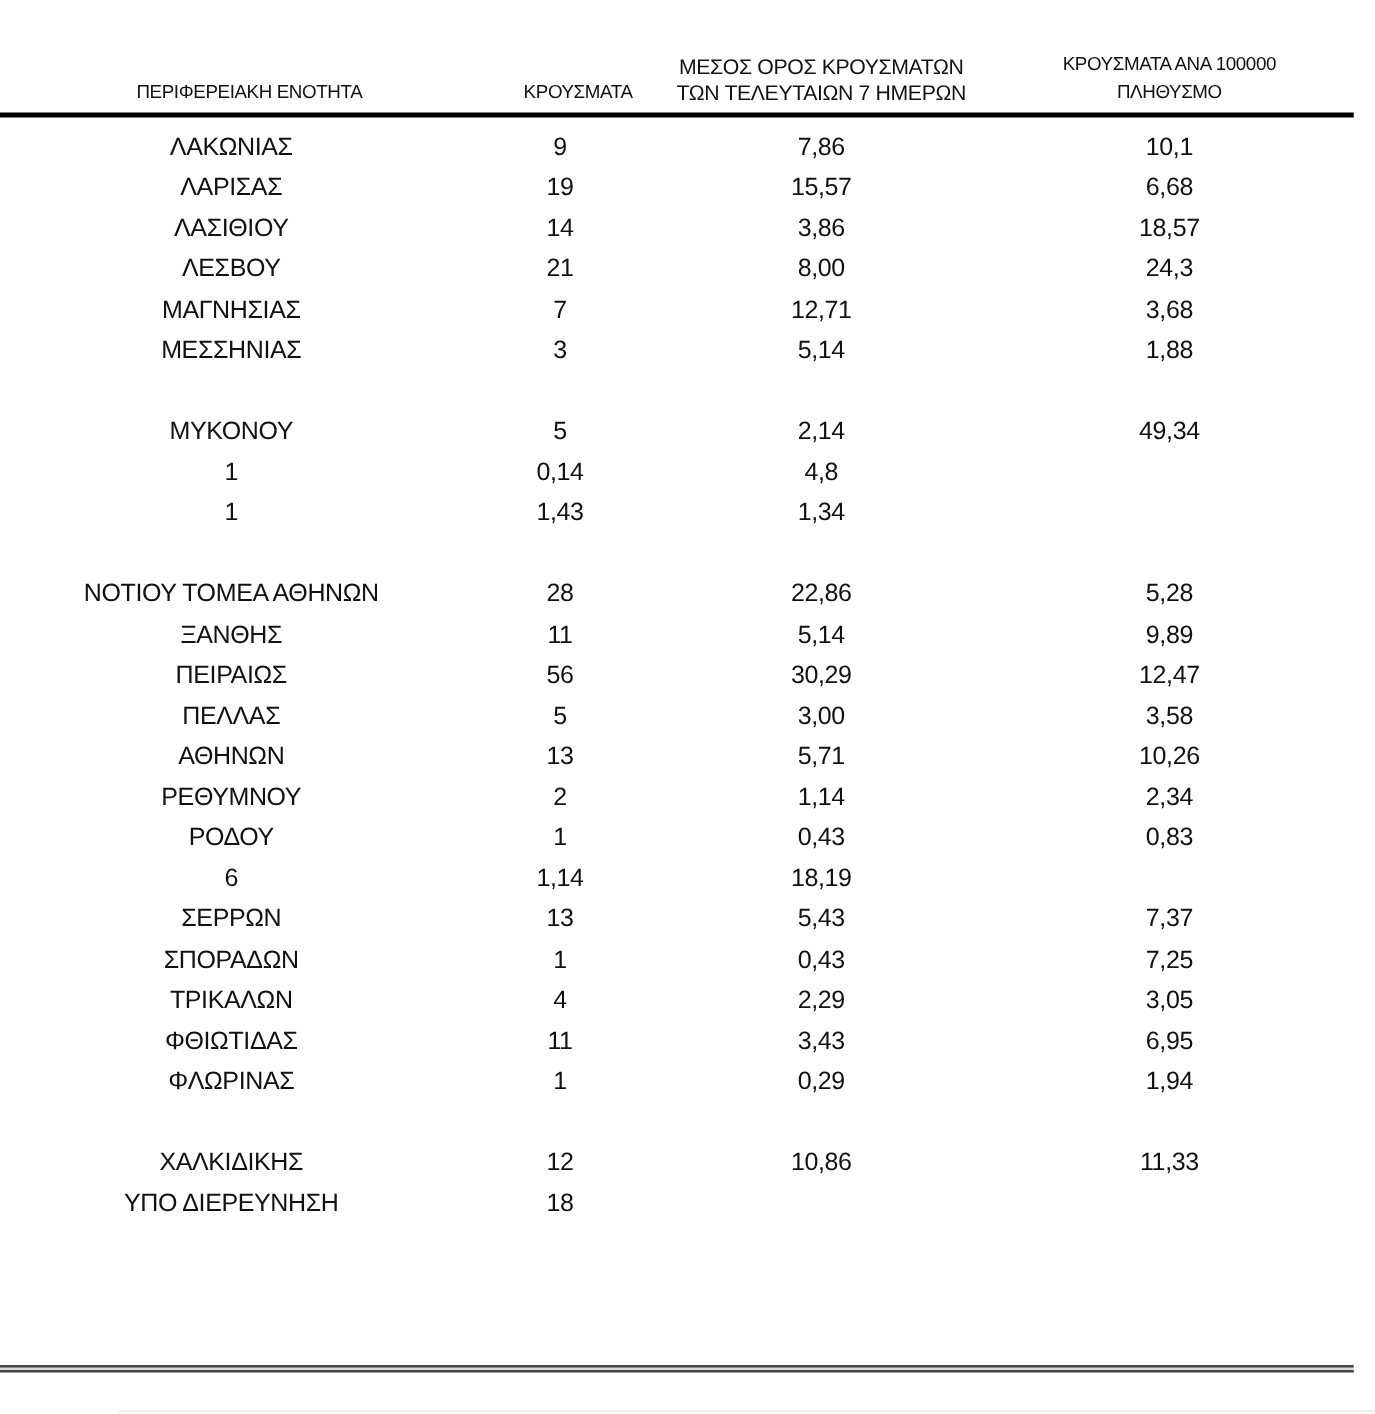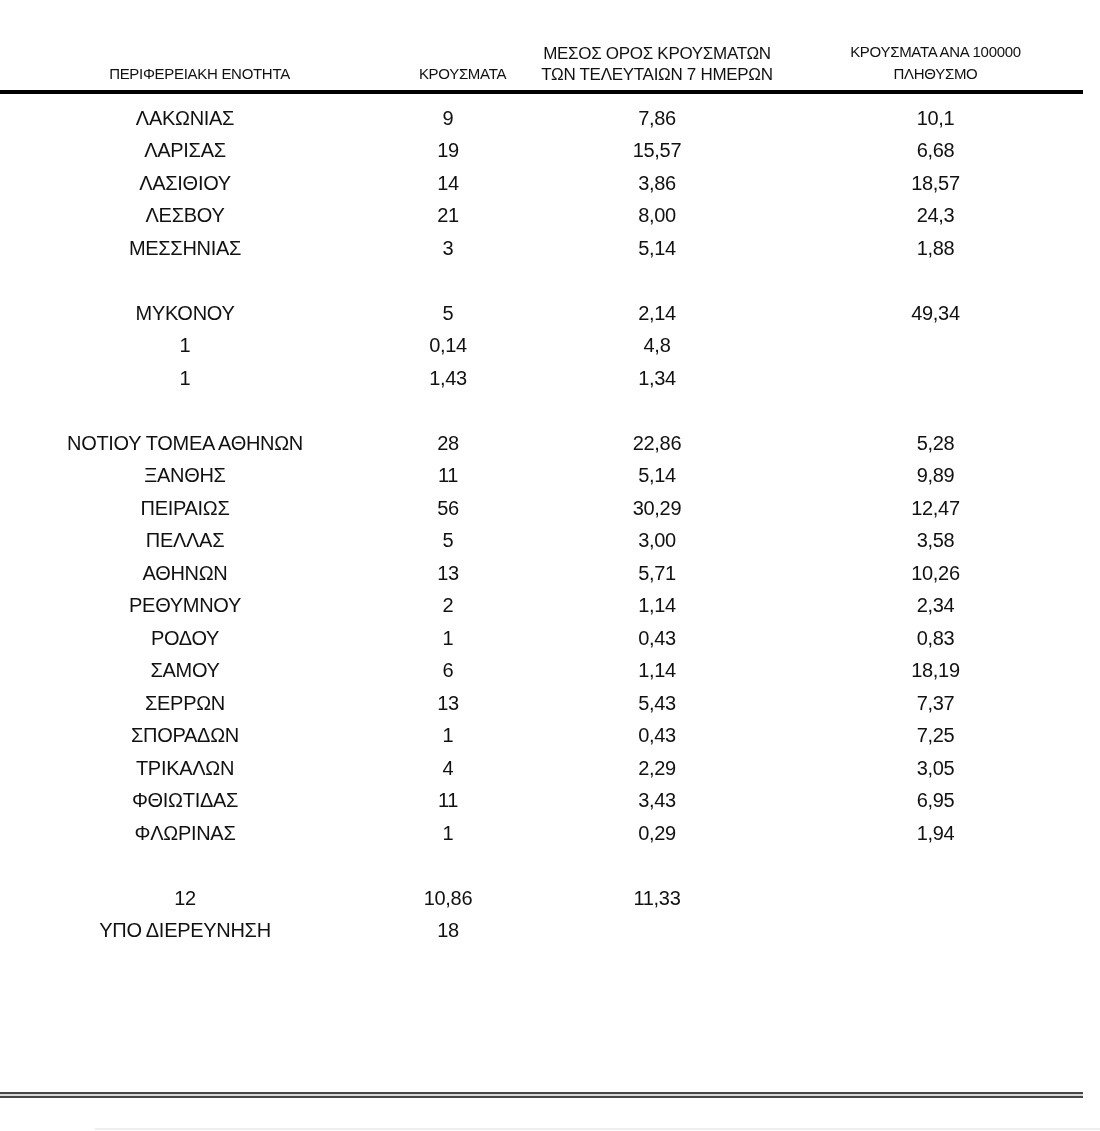--- a/index.html
+++ b/index.html
@@ -116,20 +116,26 @@
           <div class="cell avg7">3,86</div>
           <div class="cell per100k">18,57</div>
         </div>
         <div class="row">
           <div class="cell region">ΛΕΣΒΟΥ</div>
           <div class="cell cases">21</div>
           <div class="cell avg7">8,00</div>
           <div class="cell per100k">24,3</div>
         </div>
         <div class="row">
+          <div class="cell region">ΜΑΓΝΗΣΙΑΣ</div>
+          <div class="cell cases">7</div>
+          <div class="cell avg7">12,71</div>
+          <div class="cell per100k">3,68</div>
+        </div>
+        <div class="row">
           <div class="cell region">ΜΕΣΣΗΝΙΑΣ</div>
           <div class="cell cases">3</div>
           <div class="cell avg7">5,14</div>
           <div class="cell per100k">1,88</div>
         </div>
         <div class="row spacer"></div>
         <div class="row">
           <div class="cell region">ΜΥΚΟΝΟΥ</div>
           <div class="cell cases">5</div>
           <div class="cell avg7">2,14</div>
@@ -182,21 +188,20 @@
           <div class="cell avg7">1,14</div>
           <div class="cell per100k">2,34</div>
         </div>
         <div class="row">
           <div class="cell region">ΡΟΔΟΥ</div>
           <div class="cell cases">1</div>
           <div class="cell avg7">0,43</div>
           <div class="cell per100k">0,83</div>
         </div>
         <div class="row">
-          <div class="cell region">ΣΑΜΟΥ</div>
           <div class="cell cases">6</div>
           <div class="cell avg7">1,14</div>
           <div class="cell per100k">18,19</div>
         </div>
         <div class="row">
           <div class="cell region">ΣΕΡΡΩΝ</div>
           <div class="cell cases">13</div>
           <div class="cell avg7">5,43</div>
           <div class="cell per100k">7,37</div>
         </div>
@@ -219,20 +224,21 @@
           <div class="cell per100k">6,95</div>
         </div>
         <div class="row">
           <div class="cell region">ΦΛΩΡΙΝΑΣ</div>
           <div class="cell cases">1</div>
           <div class="cell avg7">0,29</div>
           <div class="cell per100k">1,94</div>
         </div>
         <div class="row spacer"></div>
         <div class="row">
+          <div class="cell region">ΧΑΛΚΙΔΙΚΗΣ</div>
           <div class="cell cases">12</div>
           <div class="cell avg7">10,86</div>
           <div class="cell per100k">11,33</div>
         </div>
         <div class="row italic">
           <div class="cell region">ΥΠΟ ΔΙΕΡΕΥΝΗΣΗ</div>
           <div class="cell cases">18</div>
           <div class="cell avg7"></div>
           <div class="cell per100k"></div>
         </div>

